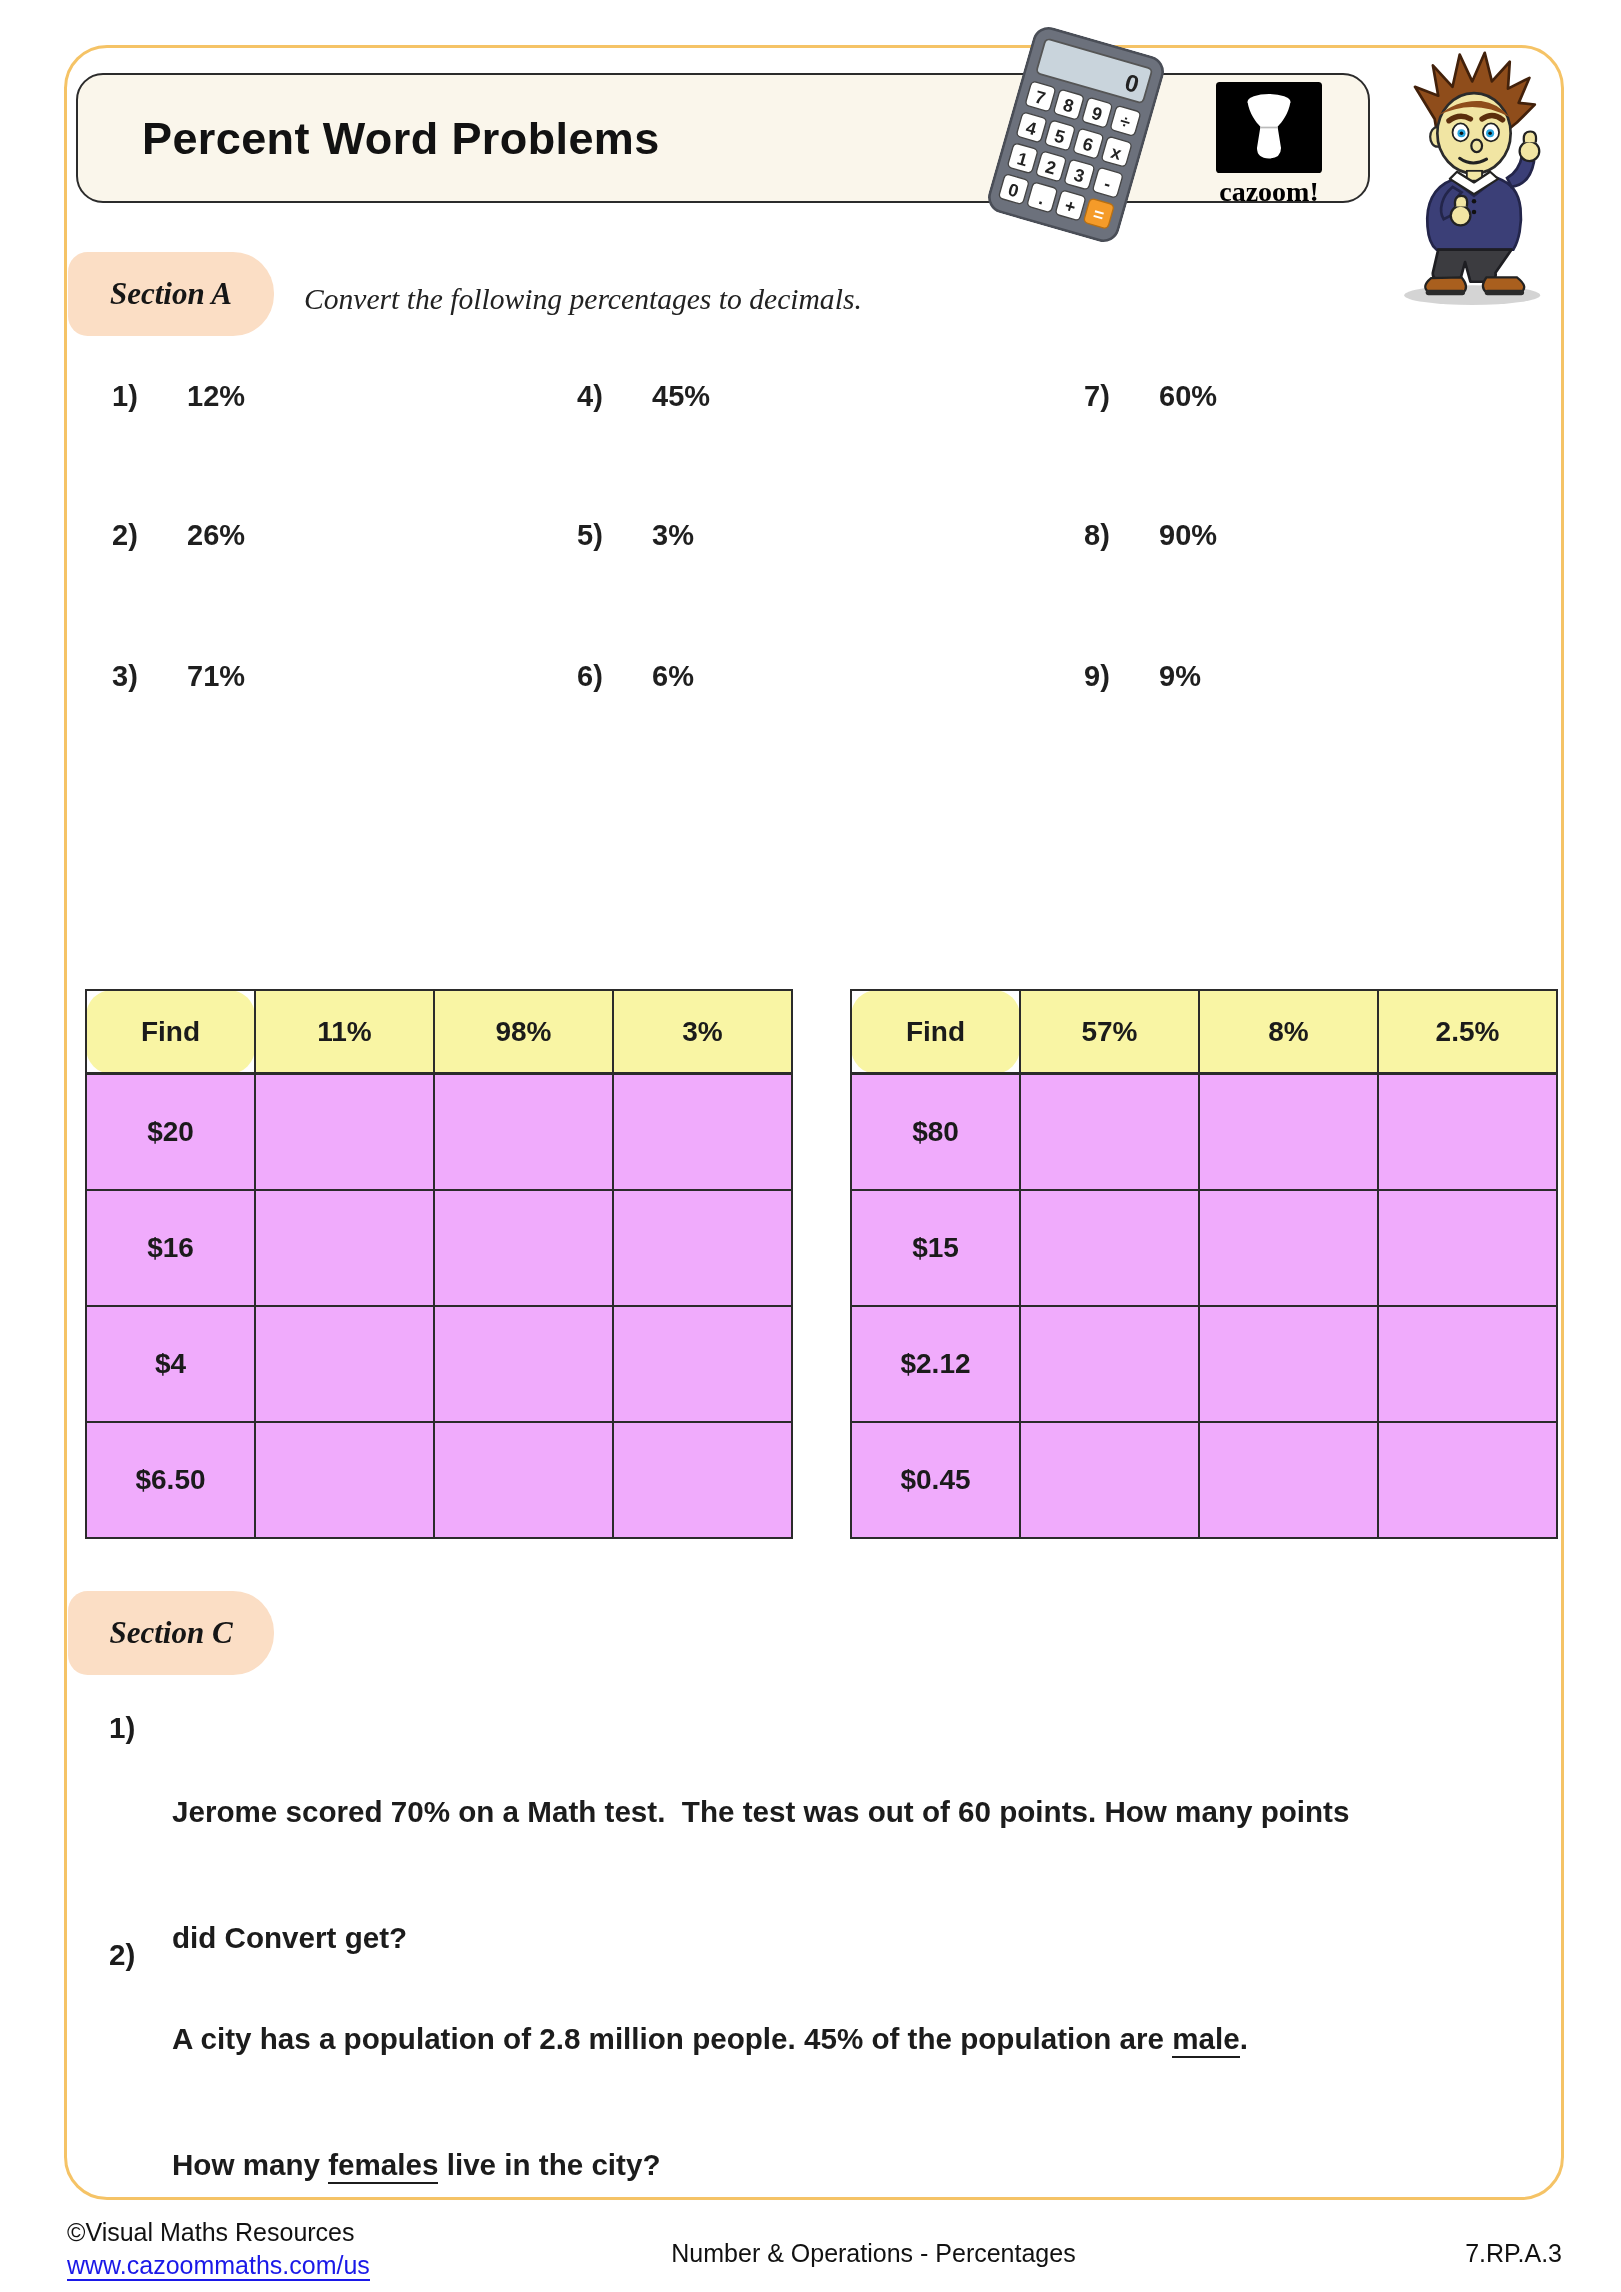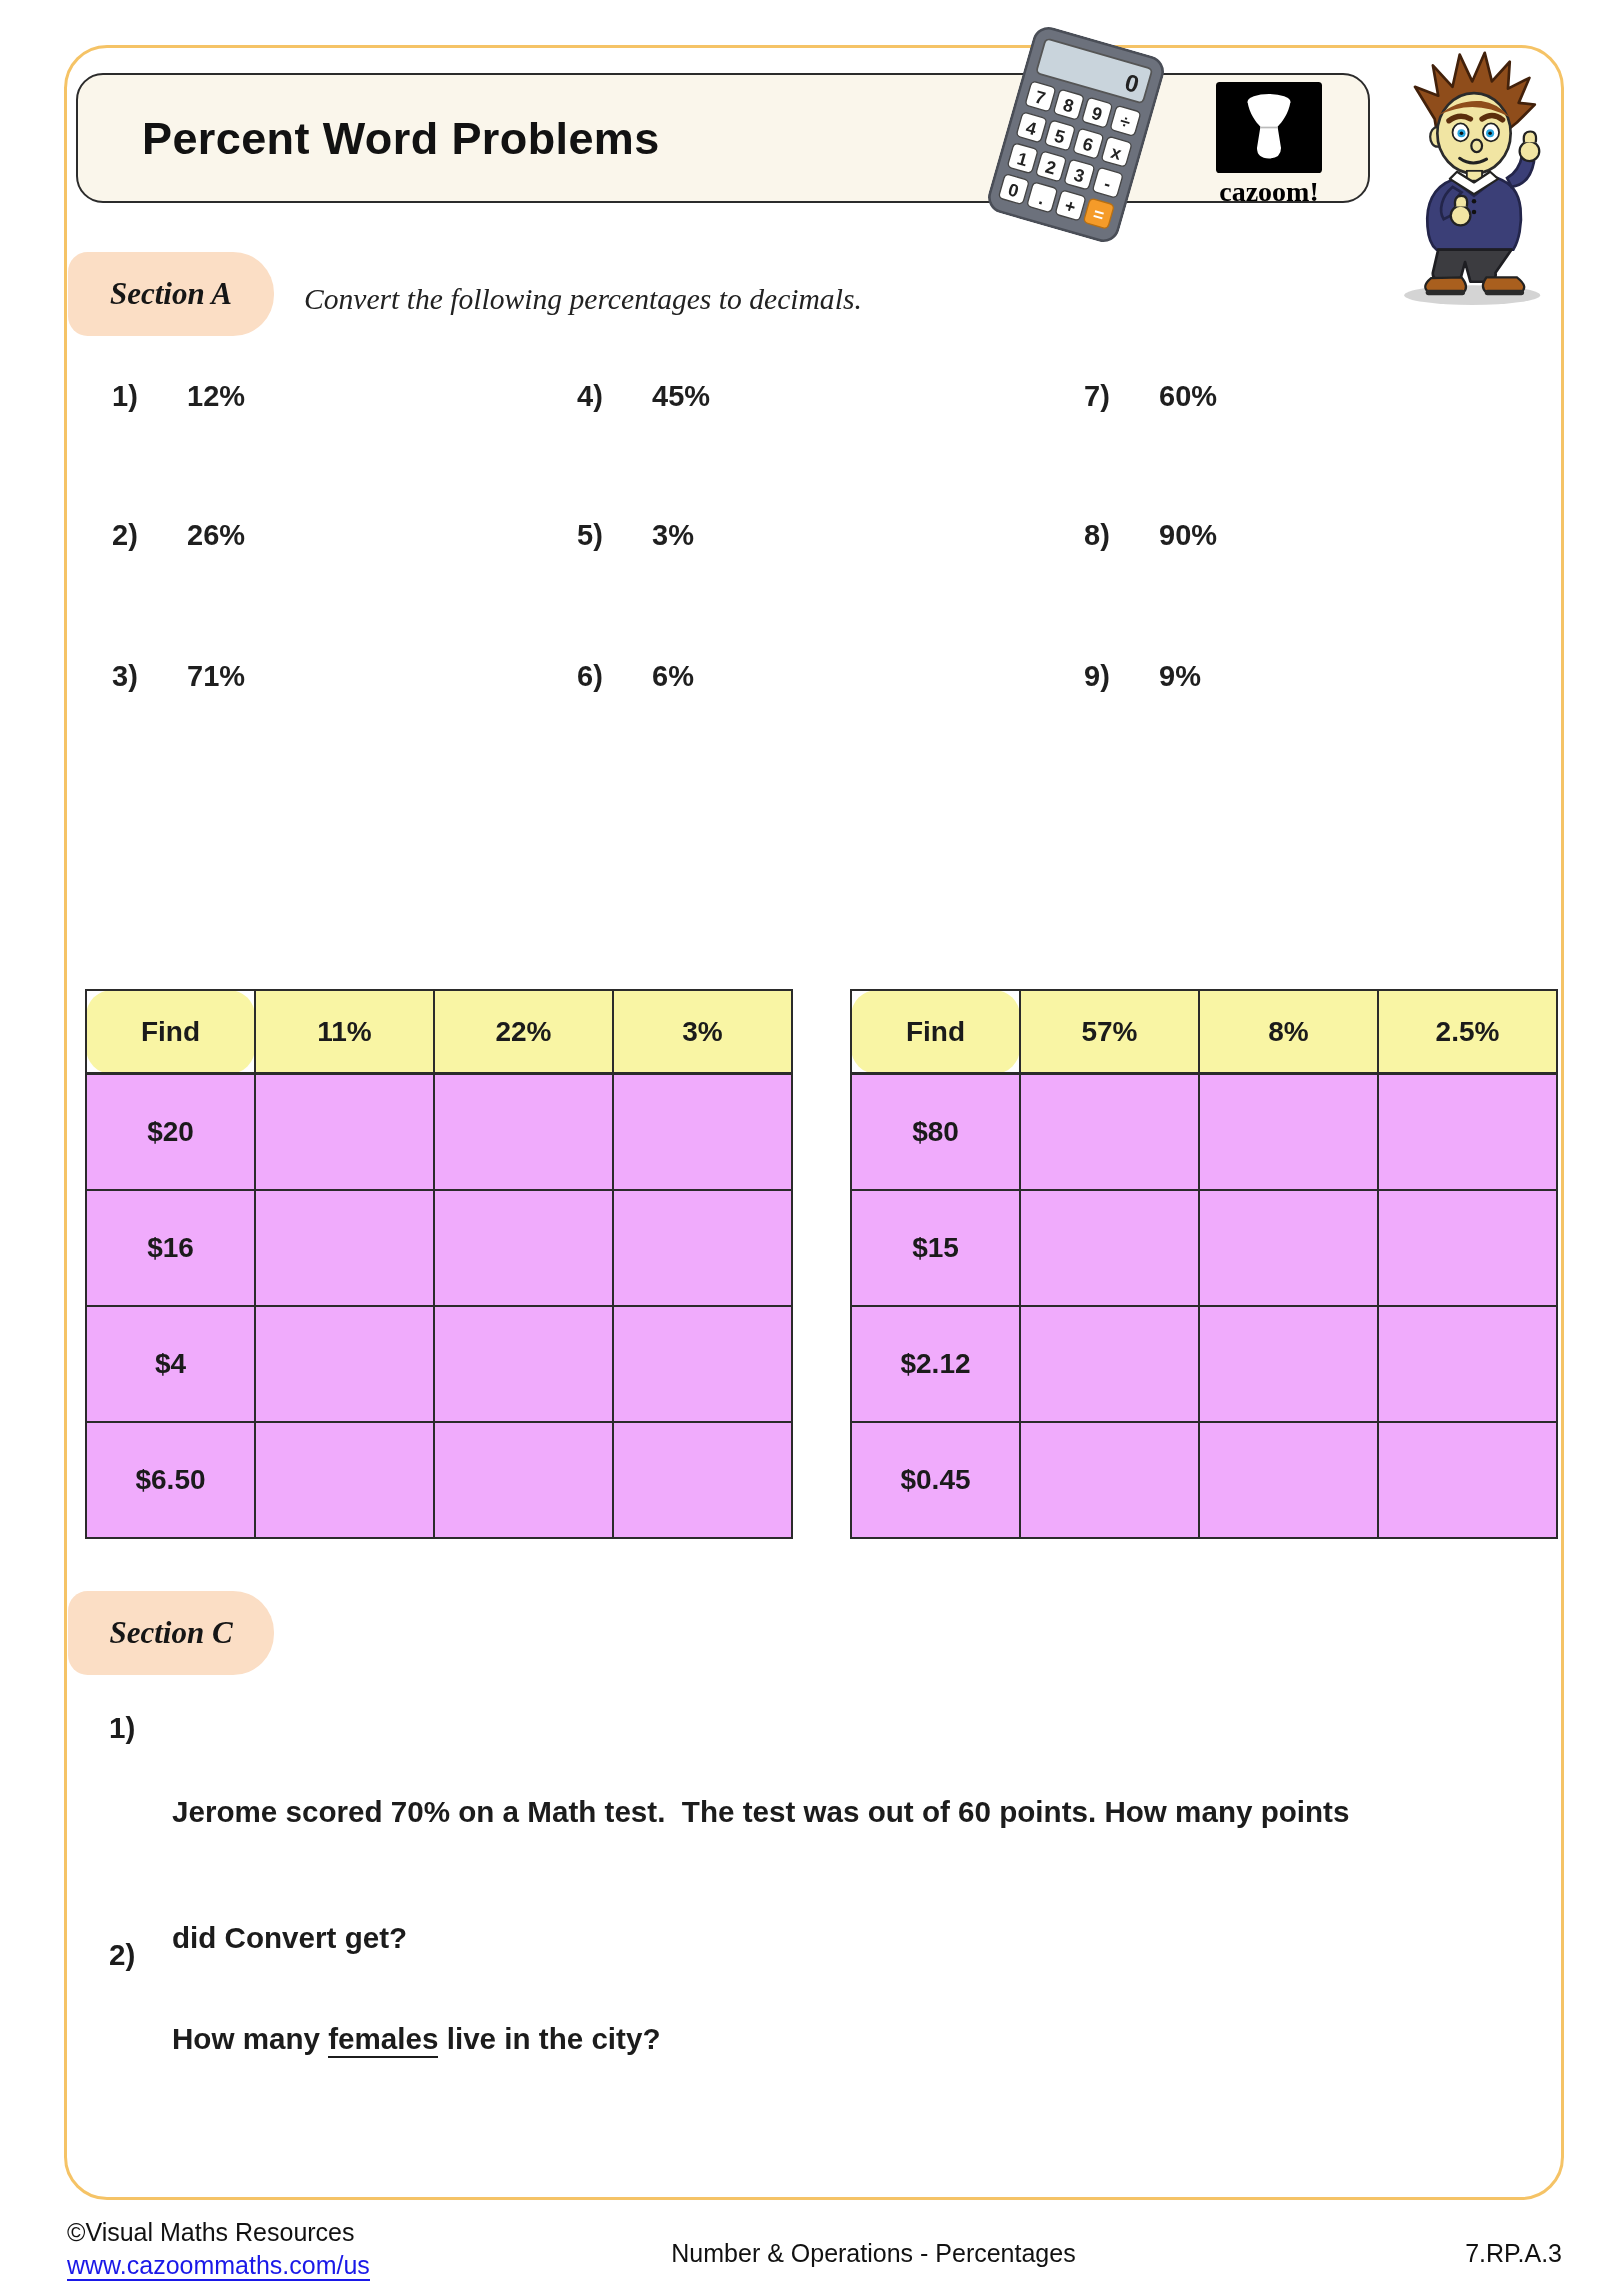--- a/index.html
+++ b/index.html
@@ -169,21 +169,21 @@
   <div class="abs pa r1 c3"><span class="pnum">7)</span><span>60%</span></div>
   <div class="abs pa r2 c3"><span class="pnum">8)</span><span>90%</span></div>
   <div class="abs pa r3 c3"><span class="pnum">9)</span><span>9%</span></div>
 
 
   <table class="ptable t1">
     <tbody>
         <tr>
       <th class="colFind">Find</th>
       <th class="colPct">11%</th>
-      <th class="colPct">22%</th>
+      <th class="colPct">98%</th>
       <th class="colPct">3%</th>
     </tr>
     <tr>
       <td>$20</td>
       <td></td>
           <td></td>
           <td></td>
     </tr>
     <tr>
       <td>$16</td>
@@ -246,20 +246,21 @@
   </div>
 
   <div class="abs cprob cnum cp1">1)</div>
   <div class="abs cprob ctext cp1">
     <div>Jerome scored 70% on a Math test.  The test was out of 60 points. How many points</div>
     <div>did Convert get?</div>
   </div>
 
   <div class="abs cprob cnum cp2">2)</div>
   <div class="abs cprob ctext cp2">
+    <div><span>A city has a population of 2.8 million people. 45% of the population are </span><span class="uline">male</span><span>.</span></div>
     <div><span>How many </span><span class="uline">females</span><span> live in the city?</span></div>
   </div>
 
   <div class="abs foot f-left">
     <div>©Visual Maths Resources</div>
     <a class="f-link">www.cazoommaths.com/us</a>
   </div>
   <div class="abs foot f-center">Number &amp; Operations - Percentages</div>
   <div class="abs foot f-right">7.RP.A.3</div>
 

